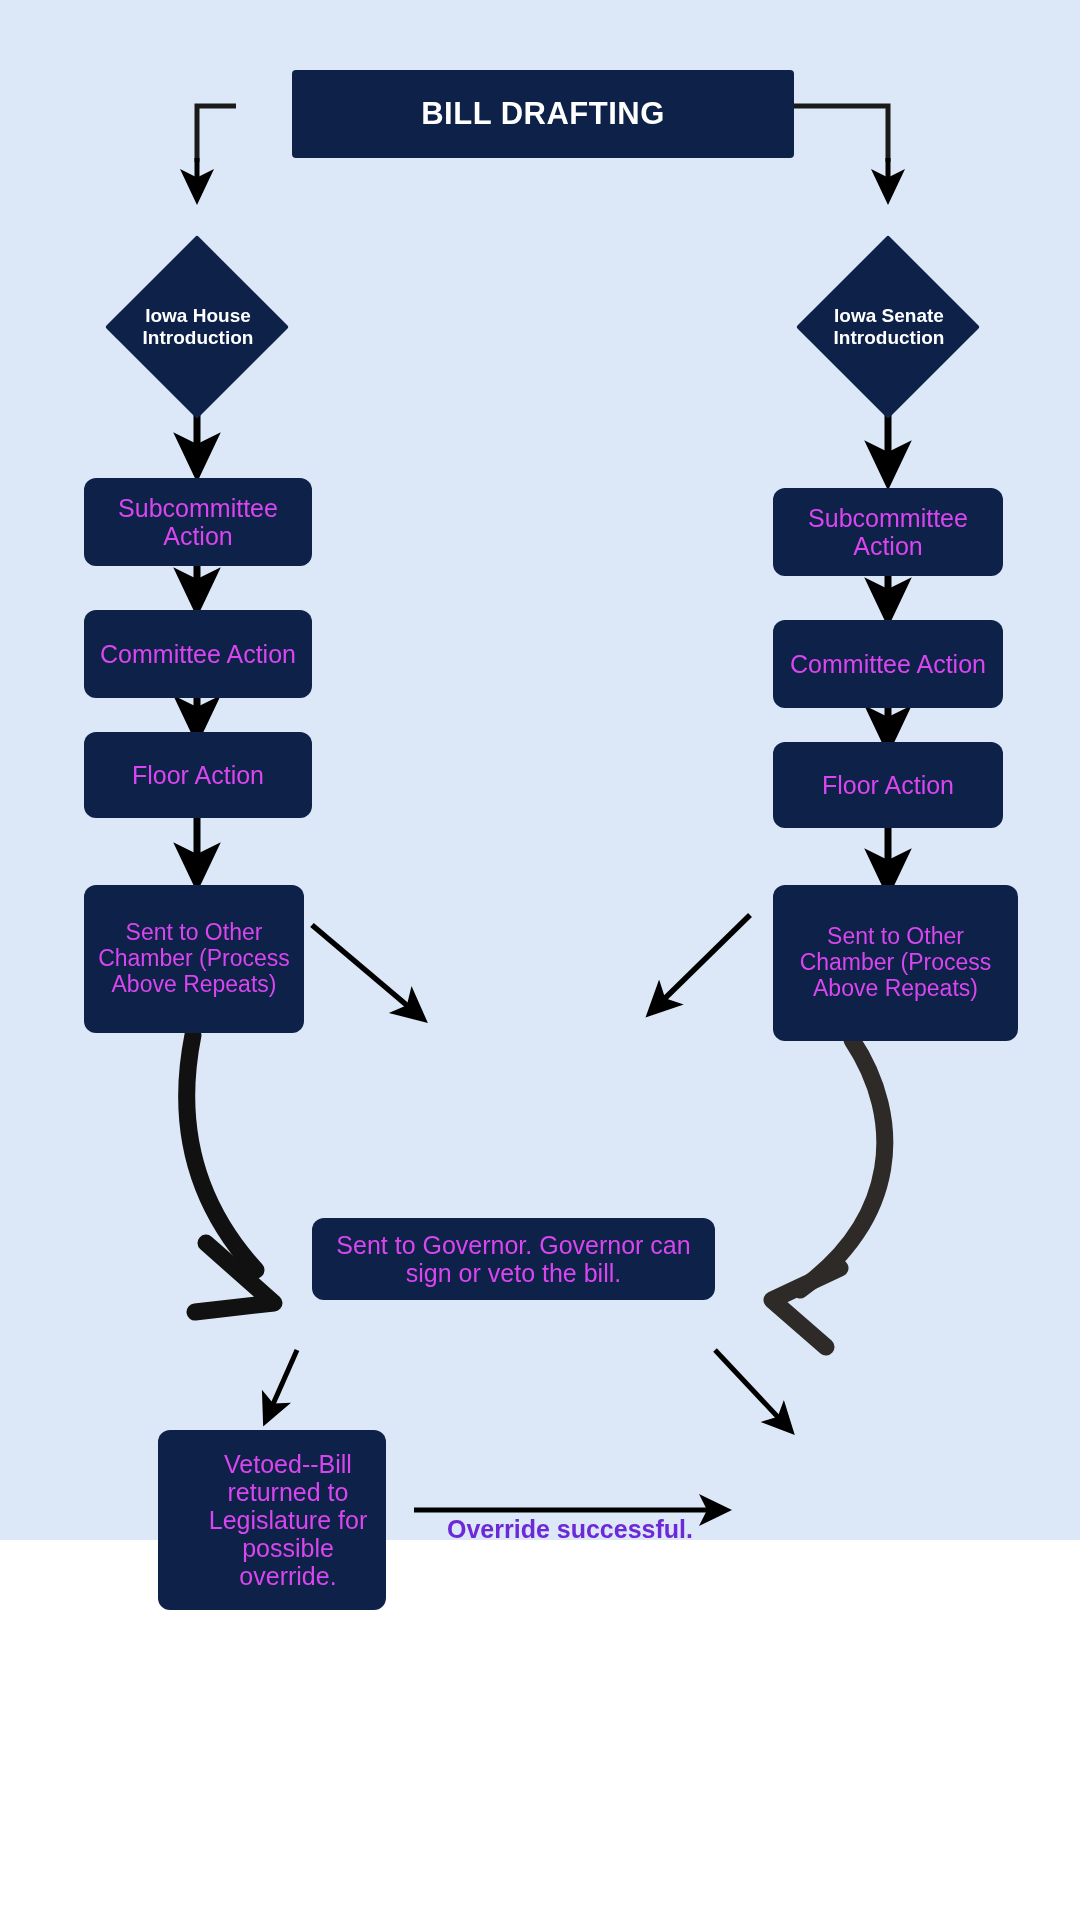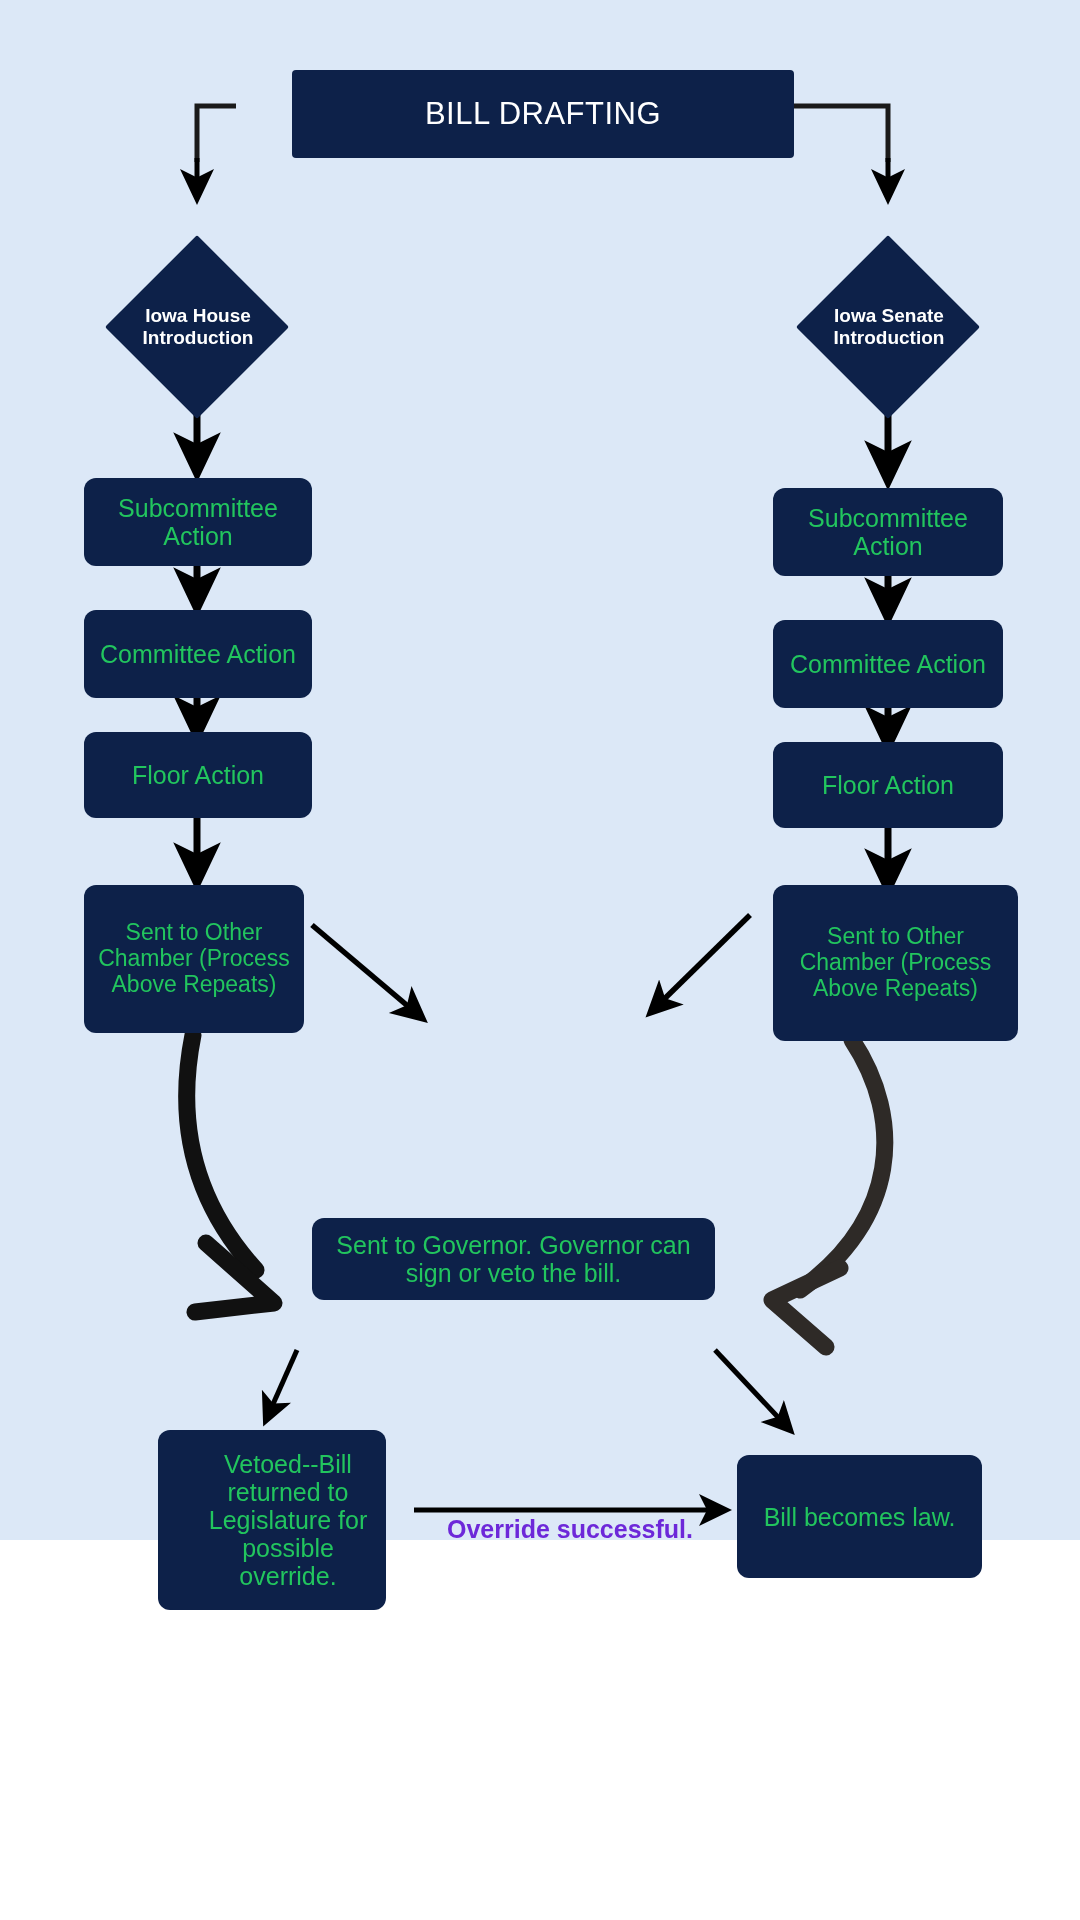--- a/index.html
+++ b/index.html
@@ -27,33 +27,33 @@
   svg.edges {
     position: absolute;
     left: 0; top: 0;
     width: 1080px;
     height: 1920px;
     pointer-events: none;
   }
   .node {
     position: absolute;
     background: #0d2149;
-    color: #22c55e;
+    color: #d946ef;
     display: flex;
     align-items: center;
     justify-content: center;
     text-align: center;
     border-radius: 12px;
     line-height: 1.12;
     padding: 4px 8px;
   }
   .title-node {
     background: #0d2149;
     color: #ffffff;
-    font-weight: normal;
+    font-weight: bold;
     letter-spacing: 0.5px;
     border-radius: 4px;
   }
   .diamond {
     position: absolute;
     background: #0d2149;
     transform: rotate(45deg);
     border-radius: 2px;
   }
   .diamond-label {
@@ -174,21 +174,18 @@
 
 
   <div class="node" style="left:312px; top:1218px; width:403px; height:82px; font-size:25px;">
     <span>Sent to Governor. Governor can sign or veto the bill.</span>
   </div>
 
   <div class="node" style="left:158px; top:1430px; width:228px; height:180px; font-size:25px;padding-left:40px;">
     <span>Vetoed--Bill returned to Legislature for possible override.</span>
   </div>
 
-  <div class="node" style="left:737px; top:1455px; width:245px; height:123px; font-size:25px;">
-    <span>Bill becomes law.</span>
-  </div>
 
   <div class="edge-label" style="left:420px; top:1515px; width:300px; font-size:25px;">
     <span>Override successful.</span>
   </div>
 
 </div>
 
 </body></html>

